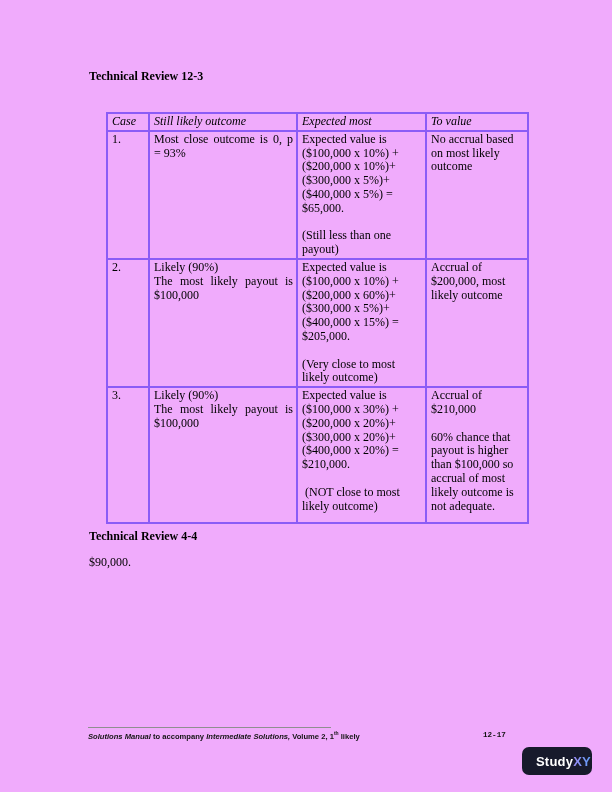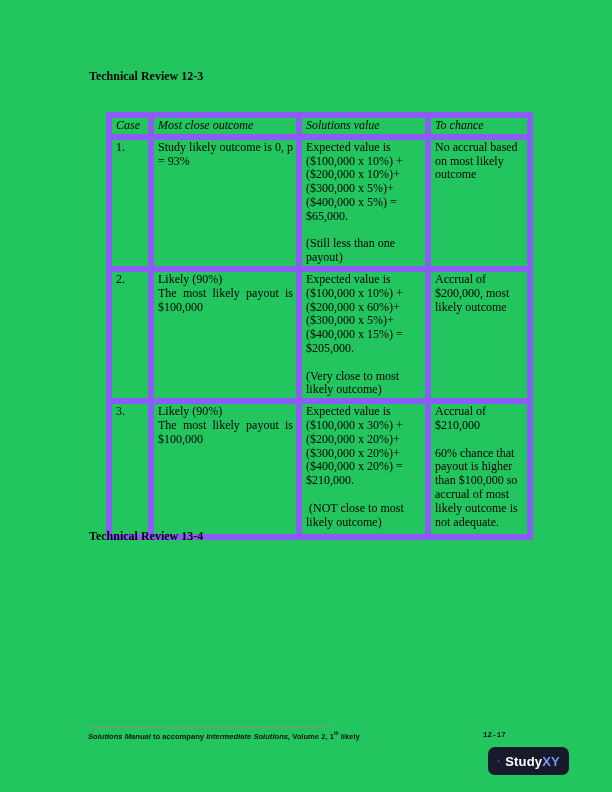--- a/index.html
+++ b/index.html
@@ -1,39 +1,39 @@
 <!DOCTYPE html>
 <html><head>
 <meta charset="utf-8">
 <style>
   html,body{margin:0;padding:0;background:#e8e8e8;}
   .page{
     position:relative;
     width:612px;height:792px;
-    background:#22c55e;
+    background:#f0abfc;
     font-family:"Liberation Serif", serif;
     color:#000;
     overflow:hidden;
     margin:0 auto;
   }
   .heading{
     position:absolute;left:89px;
     font-size:12px;font-weight:bold;line-height:14px;
     white-space:nowrap;
   }
   .heading-tr3{top:69px;}
   .heading-tr4{top:529px;}
 
   table.review{
     position:absolute;left:106px;top:112px;
     width:421px;
     border-collapse:collapse;table-layout:fixed;
   }
   table.review th, table.review td{
-    border:6px solid #8b5cf6;
+    border:2px solid #8b5cf6;
     vertical-align:top;
     font-size:12px;line-height:13.8px;
     padding:1px 3px 1px 4px;
     text-align:left;font-weight:normal;
   }
   table.review th{font-style:italic;}
   td.pre{white-space:pre-line;}
   .jf{text-align:justify;text-align-last:justify;}
 
   .para{
@@ -54,22 +54,22 @@
   }
   .footer-text .it{font-style:italic;}
   .footer-text sup{font-size:5px;vertical-align:super;}
   .page-number{
     position:absolute;left:483px;top:731px;
     font-family:Liberation Mono, monospace;
     font-size:7.6px;font-weight:bold;color:#141414;
   }
 
   .logo{
-    position:absolute;left:488px;top:747px;
-    width:81px;height:28px;box-sizing:border-box;
+    position:absolute;left:522px;top:747px;
+    width:70px;height:28px;box-sizing:border-box;
     border-radius:7px;
     display:flex;align-items:center;
     padding:0 9px;gap:5px;
     font-family:"Liberation Sans", sans-serif;
   }
   .logo .study{color:#ffffff;font-weight:bold;font-size:13px;letter-spacing:.2px;}
   .logo .xy{
     font-weight:bold;font-size:13px;letter-spacing:.2px;
     color:#8f8af3;
     -webkit-background-clip:text;background-clip:text;
@@ -86,30 +86,30 @@
   <table class="review">
     <colgroup>
       <col style="width:42px">
       <col style="width:148px">
       <col style="width:129px">
       <col style="width:102px">
     </colgroup>
     <thead>
       <tr style="height:16px">
         <th>Case</th>
-        <th>Most close outcome</th>
-        <th>Solutions value</th>
-        <th>To chance</th>
+        <th>Still likely outcome</th>
+        <th>Expected most</th>
+        <th>To value</th>
       </tr>
     </thead>
     <tbody>
       <tr style="height:126px">
         <td>1.</td>
         <td>
-          <div class="jf">Study likely outcome is 0, p</div>
+          <div class="jf">Most close outcome is 0, p</div>
           <div>= 93%</div>
         </td>
         <td class="pre">Expected value is
 ($100,000 x 10%) +
 ($200,000 x 10%)+
 ($300,000 x 5%)+
 ($400,000 x 5%) =
 $65,000.
 
 (Still less than one
@@ -160,23 +160,24 @@
 60% chance that
 payout is higher
 than $100,000 so
 accrual of most
 likely outcome is
 not adequate.</td>
       </tr>
     </tbody>
   </table>
 
-  <div class="heading heading-tr4">Technical Review 13-4</div>
+  <div class="heading heading-tr4">Technical Review 4-4</div>
 
   <div class="para">
+    <div>$90,000.</div>
   </div>
 
   <div class="footer-rule"></div>
 
   <div class="footer-text"><span class="it">Solutions Manual</span><span> to accompany </span><span class="it">Intermediate Solutions,</span><span> Volume 2, 1</span><sup>th</sup><span> likely</span></div>
 
   <div class="page-number">12-17</div>
 
   <div class="logo" style="background: rgb(23, 26, 43);">
     <svg width="16" height="16" viewBox="0 0 16 16">

